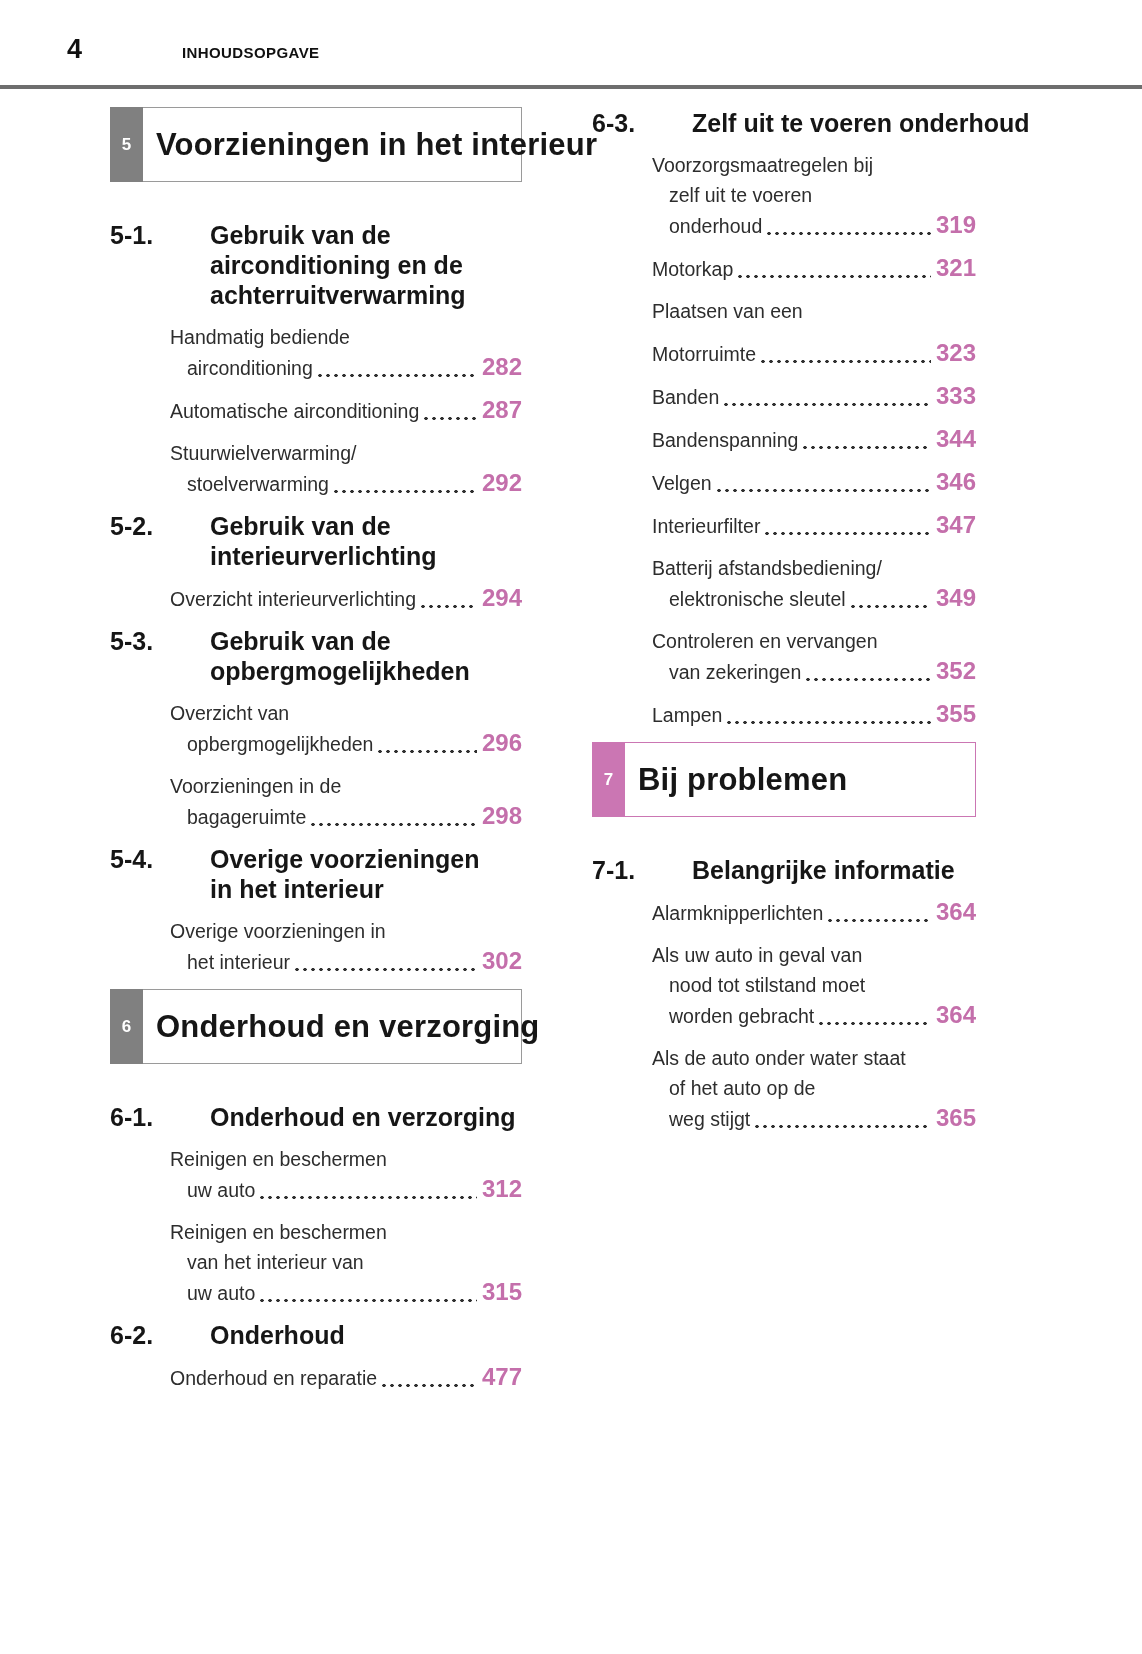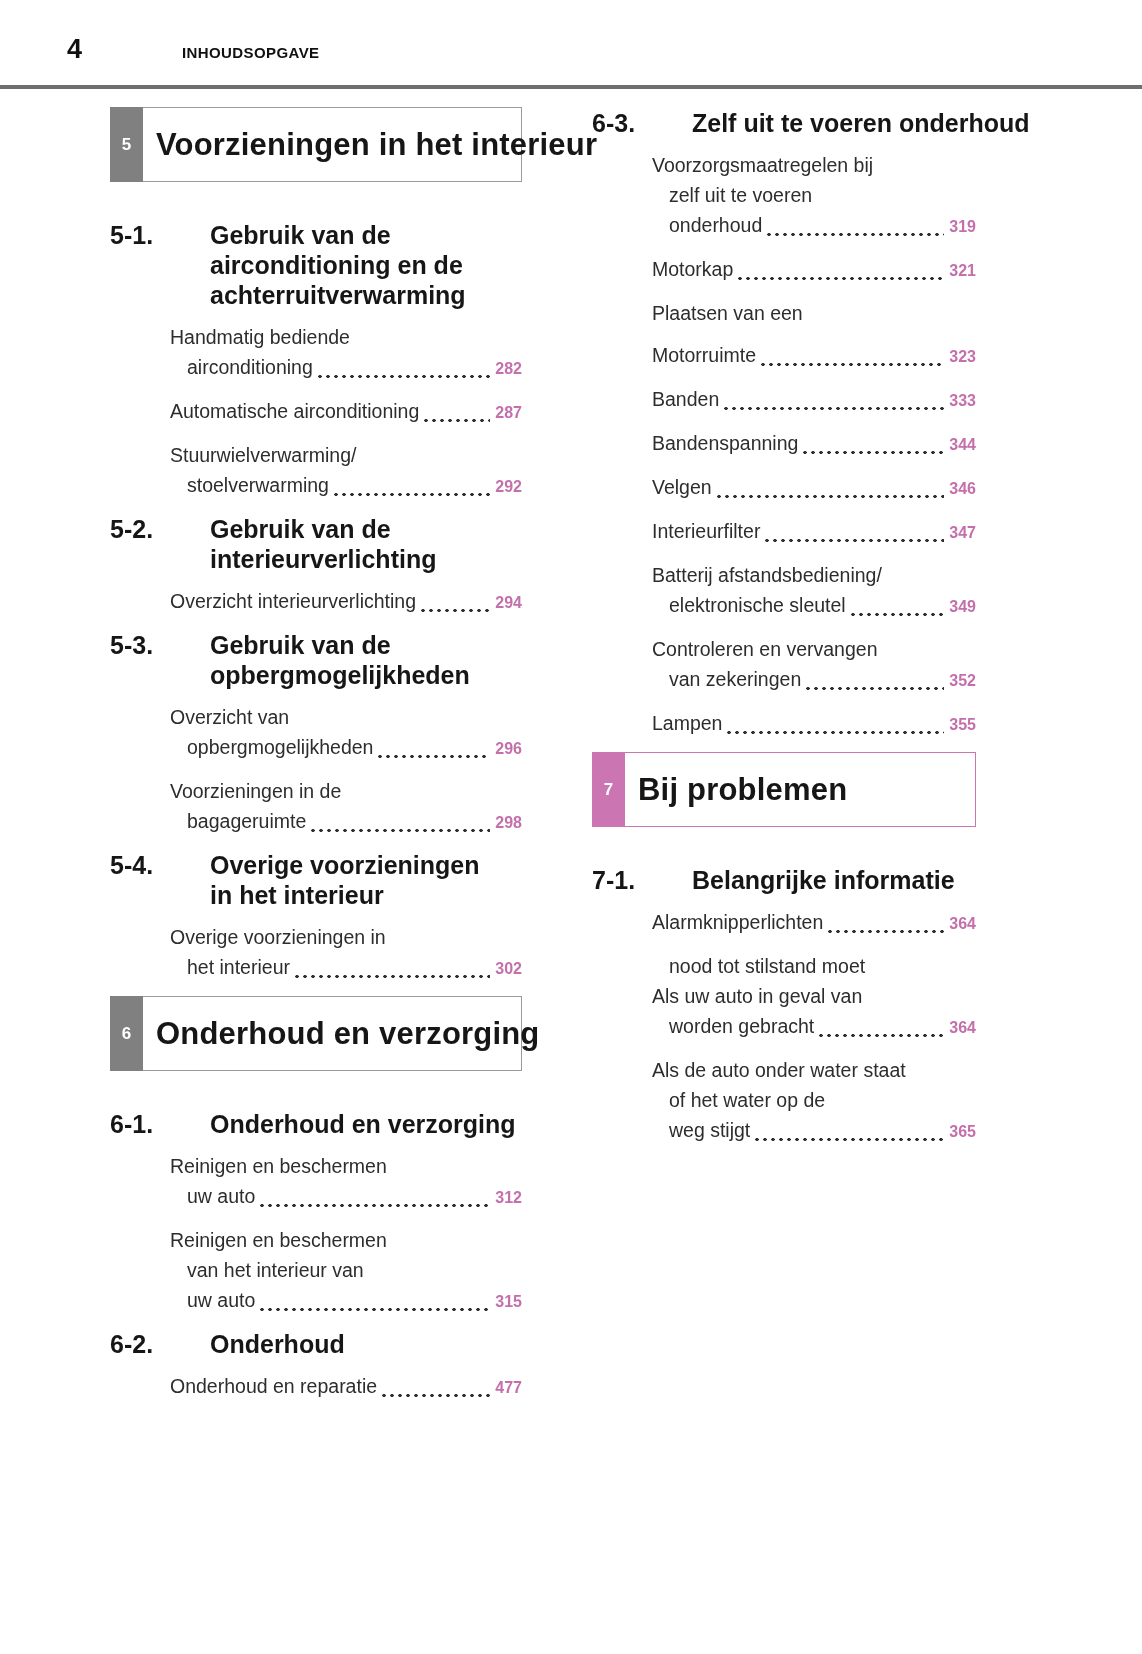--- a/index.html
+++ b/index.html
@@ -29,21 +29,21 @@
   .sec-num{flex:0 0 60px;}
   .sec-title div{white-space:nowrap;}
   .toc-entry{margin:0 0 12px 60px;}
   .toc-entry .entry-line{white-space:nowrap;}
   .toc-entry .cont{padding-left:17px;}
   .entry-last{display:flex;align-items:baseline;}
   .entry-last .txt{white-space:nowrap;}
   .leader{flex:1 1 auto;min-width:14px;height:5px;align-self:flex-end;margin:0 5px 5px 3px;
     background-image:radial-gradient(circle,#303030 1.5px,rgba(0,0,0,0) 1.9px);
     background-size:8px 5px;background-repeat:repeat-x;background-position:left center;}
-  .pnum{font-weight:bold;font-size:16px;color:var(--accent-pink);}
+  .pnum{font-weight:bold;font-size:24px;color:var(--accent-pink);}
 </style>
 </head>
 <body>
 
 <div class="page">
   <span class="pg-num">4</span>
   <span class="pg-title">INHOUDSOPGAVE</span>
   <div class="rule"></div>
   <div class="col col-left" id="col-left">
       <div class="chapter-box accent-gray">
@@ -269,31 +269,31 @@
         </span>
       </div>
       <div class="toc-entry">
         <div class="entry-last">
           <span class="txt">Alarmknipperlichten</span>
           <span class="leader"></span>
           <span class="pnum">364</span>
         </div>
       </div>
       <div class="toc-entry">
+        <div class="entry-line">Als uw auto in geval van</div>
         <div class="entry-line cont">nood tot stilstand moet</div>
-        <div class="entry-line">Als uw auto in geval van</div>
         <div class="entry-last cont">
           <span class="txt">worden gebracht</span>
           <span class="leader"></span>
           <span class="pnum">364</span>
         </div>
       </div>
       <div class="toc-entry">
         <div class="entry-line">Als de auto onder water staat</div>
-        <div class="entry-line cont">of het water op de</div>
+        <div class="entry-line cont">of het auto op de</div>
         <div class="entry-last cont">
           <span class="txt">weg stijgt</span>
           <span class="leader"></span>
           <span class="pnum">365</span>
         </div>
       </div>
     </div>
 </div>
 
 </body></html>

